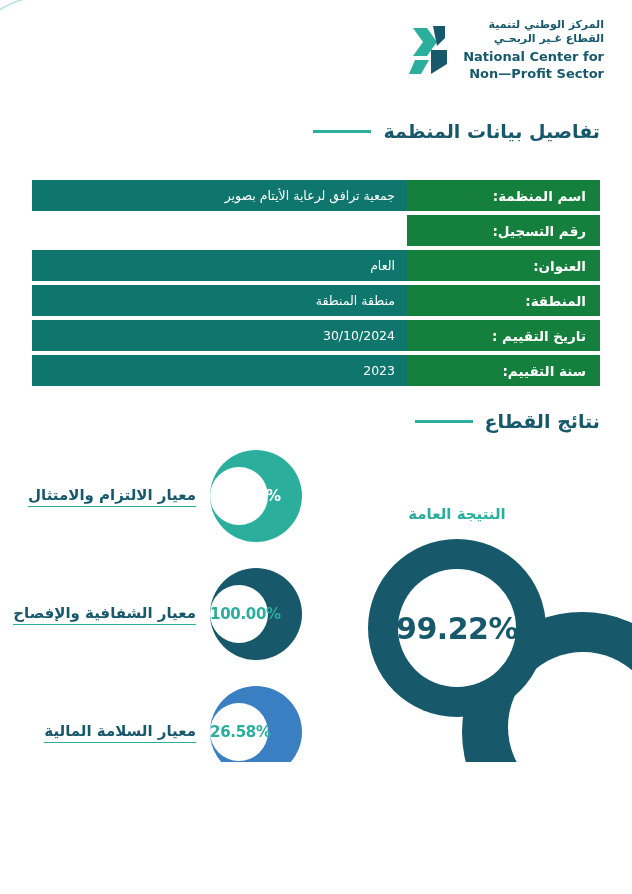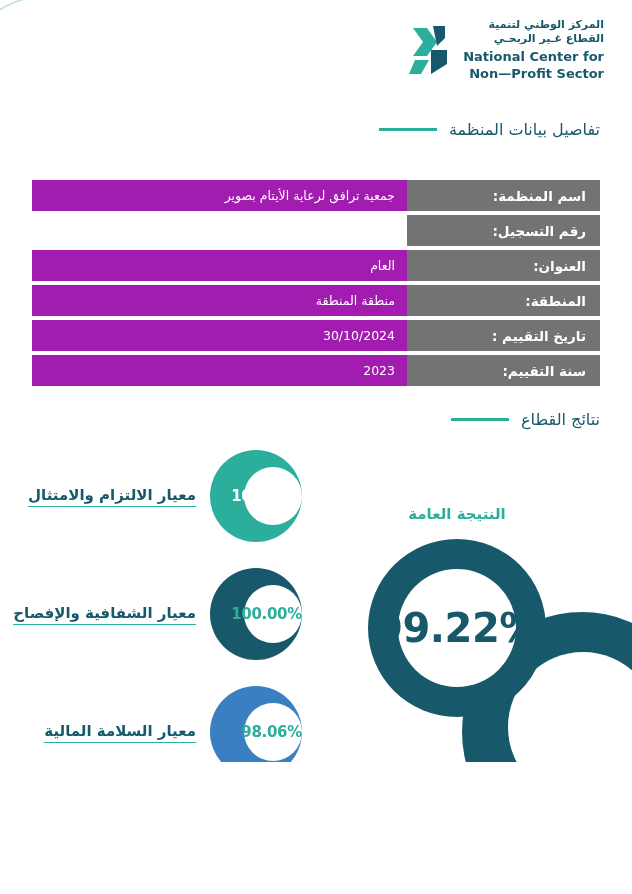--- a/index.html
+++ b/index.html
@@ -73,22 +73,22 @@
 
   
   .section-head {
     position: absolute;
     display: flex;
     align-items: center;
     gap: 12px;
     direction: rtl;
   }
   .section-head .title {
-    font-size: 16px;
-    font-weight: normal;
+    font-size: 19px;
+    font-weight: bold;
     color: #17596b;
     white-space: nowrap;
   }
   .section-head .rule {
     width: 58px;
     height: 3px;
     background: #2bae9b;
   }
   #head-details { top: 120px; right: 32px; }
   #head-results { top: 410px; right: 32px; }
@@ -104,33 +104,33 @@
     flex-direction: column;
     gap: 4px;
   }
   .row {
     display: flex;
     flex-direction: row;
     height: 31px;
   }
   .cell-label {
     width: 193px;
-    background: #737373;
+    background: #15803d;
     color: #ffffff;
     font-size: 13.5px;
     font-weight: bold;
     display: flex;
     align-items: center;
     justify-content: flex-start;
     padding-right: 14px;
     padding-left: 45px;
   }
   .cell-value {
     flex: 1;
-    background: #a21caf;
+    background: #0f766e;
     color: #ffffff;
     font-size: 12.5px;
     display: flex;
     align-items: center;
     justify-content: flex-start;
     padding-right: 12px;
   }
 
   
   .criteria {
@@ -149,21 +149,21 @@
     gap: 14px;
     direction: rtl;
   }
   .donut {
     position: relative;
     width: 92px; height: 92px;
     flex: 0 0 92px;
     border-radius: 50%;
     display: flex;
     align-items: center;
-    justify-content: flex-start;
+    justify-content: flex-end;
   }
   .donut .hole {
     position: absolute;
     width: 58px; height: 58px;
     border-radius: 50%;
     background: #ffffff;
   }
   .donut .pct {
     position: relative;
     font-size: 15px;
@@ -205,21 +205,21 @@
     justify-content: center;
   }
   .overall-donut .hole {
     position: absolute;
     width: 118px; height: 118px;
     border-radius: 50%;
     background: #ffffff;
   }
   .overall-donut .pct {
     position: relative;
-    font-size: 40px;
+    font-size: 30px;
     font-weight: bold;
     color: #17596b;
     letter-spacing: -0.5px;
     text-align: center;
   }
 </style>
 </head>
 <body>
 
 <div class="page">
@@ -306,21 +306,21 @@
       <div class="donut" style="background:#17596b;">
         <div class="hole"></div>
         <div class="pct" style="color:#2bae9b;">100.00%</div>
       </div>
       <div class="crit-label">معيار الشفافية والإفصاح</div>
     </div>
 
     <div class="criterion">
       <div class="donut" style="background:#3a7fc1;">
         <div class="hole"></div>
-        <div class="pct" style="color:#2bae9b;">98.06%</div>
+        <div class="pct" style="color:#2bae9b;">26.58%</div>
       </div>
       <div class="crit-label">معيار السلامة المالية</div>
     </div>
 
   </div>
 
   <div class="overall">
     <div class="overall-title">النتيجة العامة</div>
     <div class="overall-donut" style="background:#17596b;">
       <div class="hole"></div>

